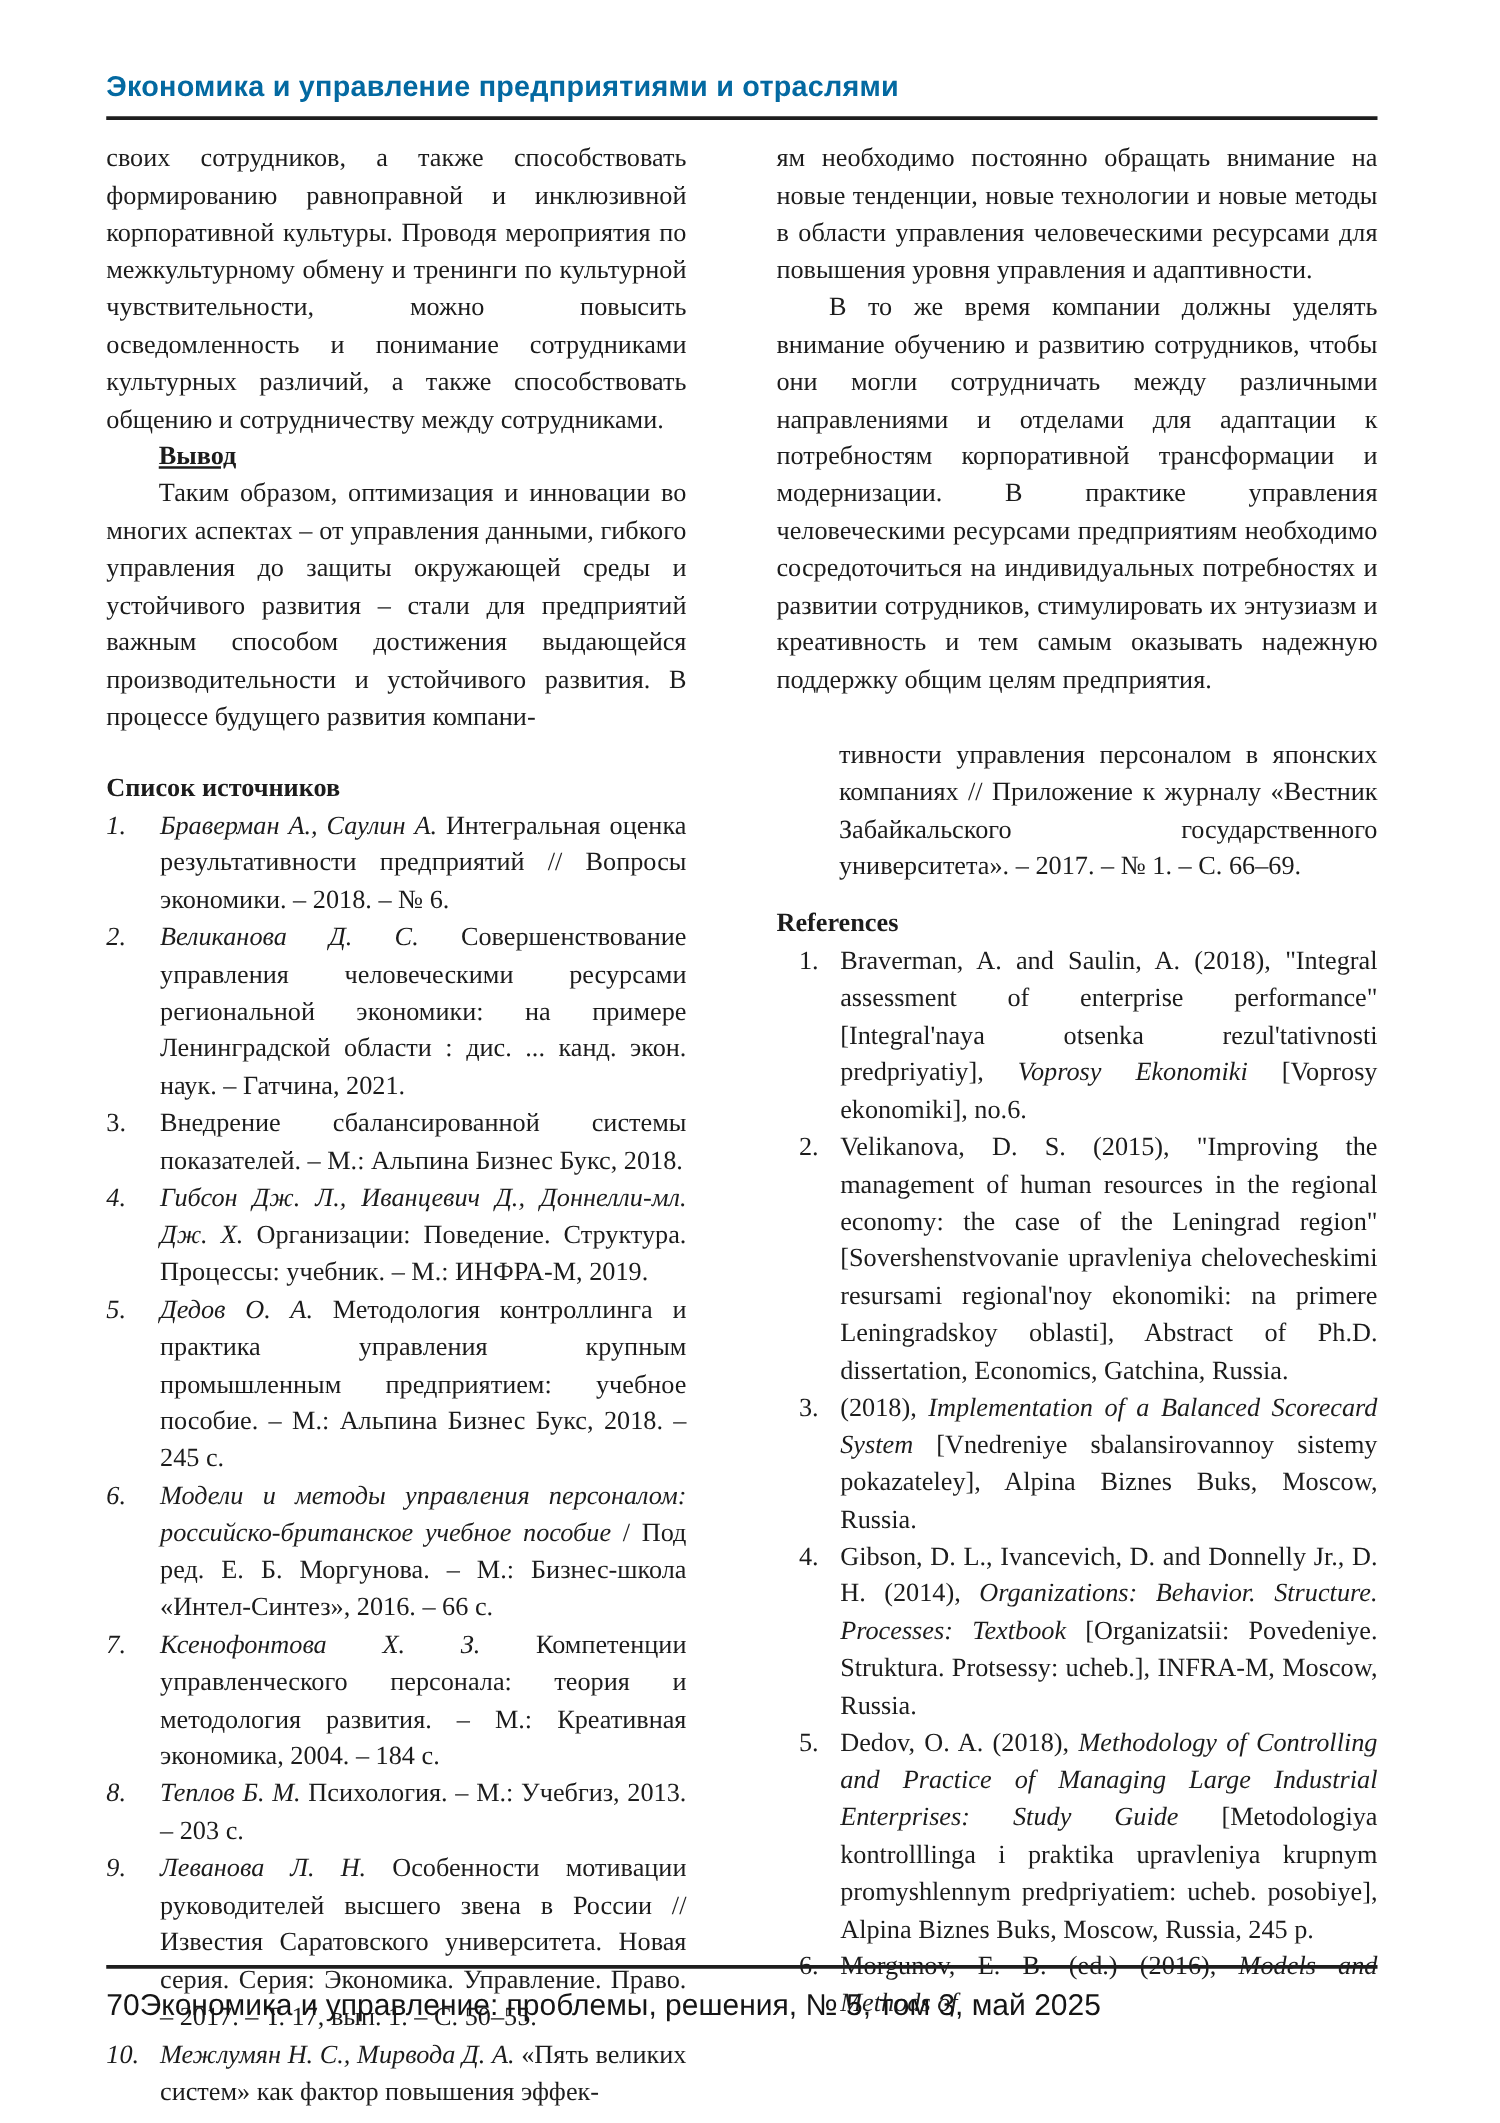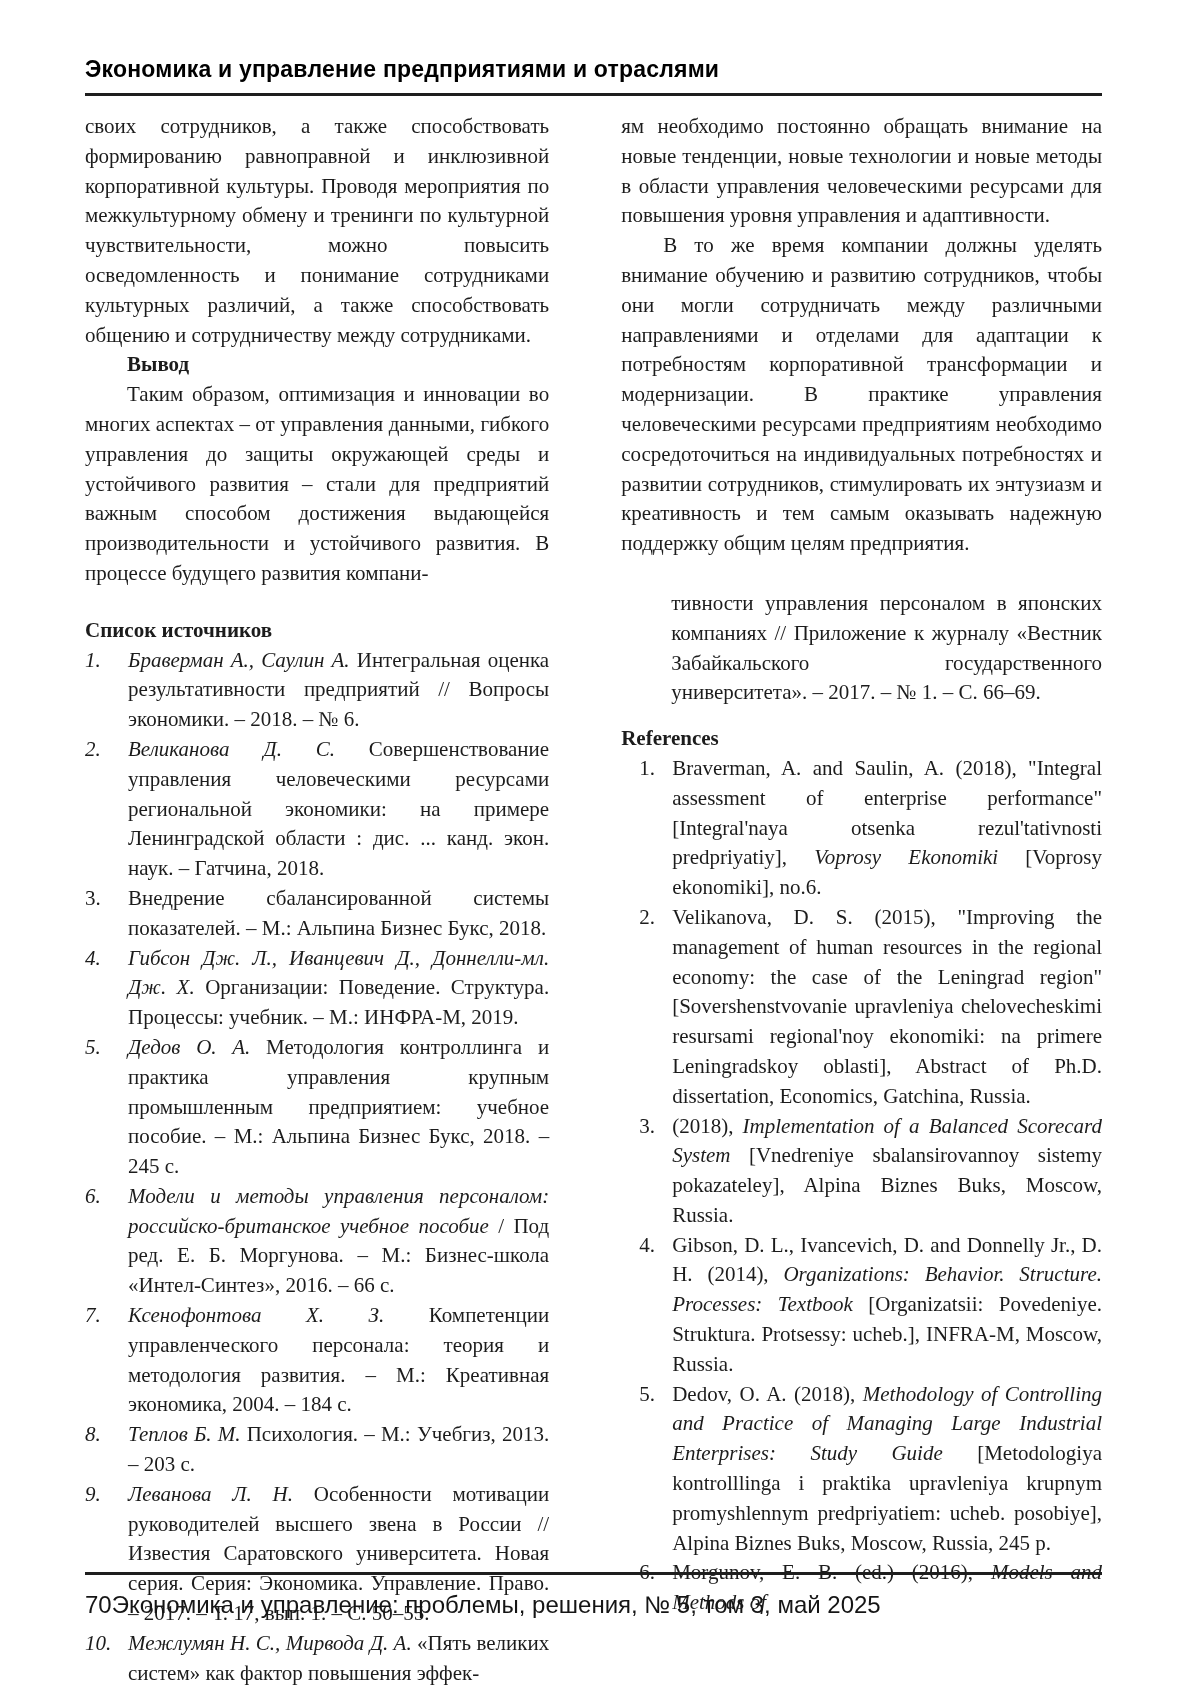--- a/index.html
+++ b/index.html
@@ -12,38 +12,38 @@
     overflow:hidden;
   }
   .page{
     padding:56px 98px 0 85px;
   }
   .header-title{
     font-family:"Liberation Sans","DejaVu Sans",sans-serif;
     font-weight:bold;
     font-size:23px;
     letter-spacing:0.2px;
-    color:#000000;
+    color:#0369a1;
   }
   .header-rule{
     border:none;
     border-top:3px solid #1e1e1e;
     margin:10px 0 0 0;
   }
   .columns{
     display:flex;
     gap:72px;
     margin-top:16px;
   }
   .col{font-size:21px;line-height:29.8px;}
   .col-left{width:473px;}
   .col-right{width:490px;}
   .col p{margin:0;text-align:justify;}
   .indent{text-indent:42px;}
-  .subhead{font-weight:bold;text-indent:42px;}
+  .subhead{font-weight:bold;text-indent:42px;text-decoration:underline;}
   .center-head{
     text-align:left;
     font-weight:bold;
     font-size:21px;
     margin:27px 0 0 0;
     line-height:29.8px;
   }
   .src-list,.ref-list{margin:0;}
   .ref-list{padding-left:18px;}
   .src-item,.ref-item{display:flex;}
@@ -89,21 +89,21 @@
 
       <div class="center-head">Список источников</div>
 
       <div class="src-list">
         <div class="src-item">
           <span class="src-num it">1.</span>
           <span class="item-body"><span class="it">Браверман А., Саулин А.</span><span> Интегральная оценка результативности предприятий // Вопросы экономики. – 2018. – № 6.</span></span>
         </div>
         <div class="src-item">
           <span class="src-num it">2.</span>
-          <span class="item-body"><span class="it">Великанова Д. С.</span><span> Совершенствование управления человеческими ресурсами региональной экономики: на примере Ленинградской области : дис. ... канд. экон. наук. – Гатчина, 2018.</span></span>
+          <span class="item-body"><span class="it">Великанова Д. С.</span><span> Совершенствование управления человеческими ресурсами региональной экономики: на примере Ленинградской области : дис. ... канд. экон. наук. – Гатчина, 2021.</span></span>
         </div>
         <div class="src-item">
           <span class="src-num">3.</span>
           <span class="item-body"><span class="it"></span><span>Внедрение сбалансированной системы показателей. – М.: Альпина Бизнес Букс, 2018.</span></span>
         </div>
         <div class="src-item">
           <span class="src-num it">4.</span>
           <span class="item-body"><span class="it">Гибсон Дж. Л., Иванцевич Д., Доннелли-мл. Дж. Х.</span><span> Организации: Поведение. Структура. Процессы: учебник. – М.: ИНФРА-М, 2019.</span></span>
         </div>
         <div class="src-item">

